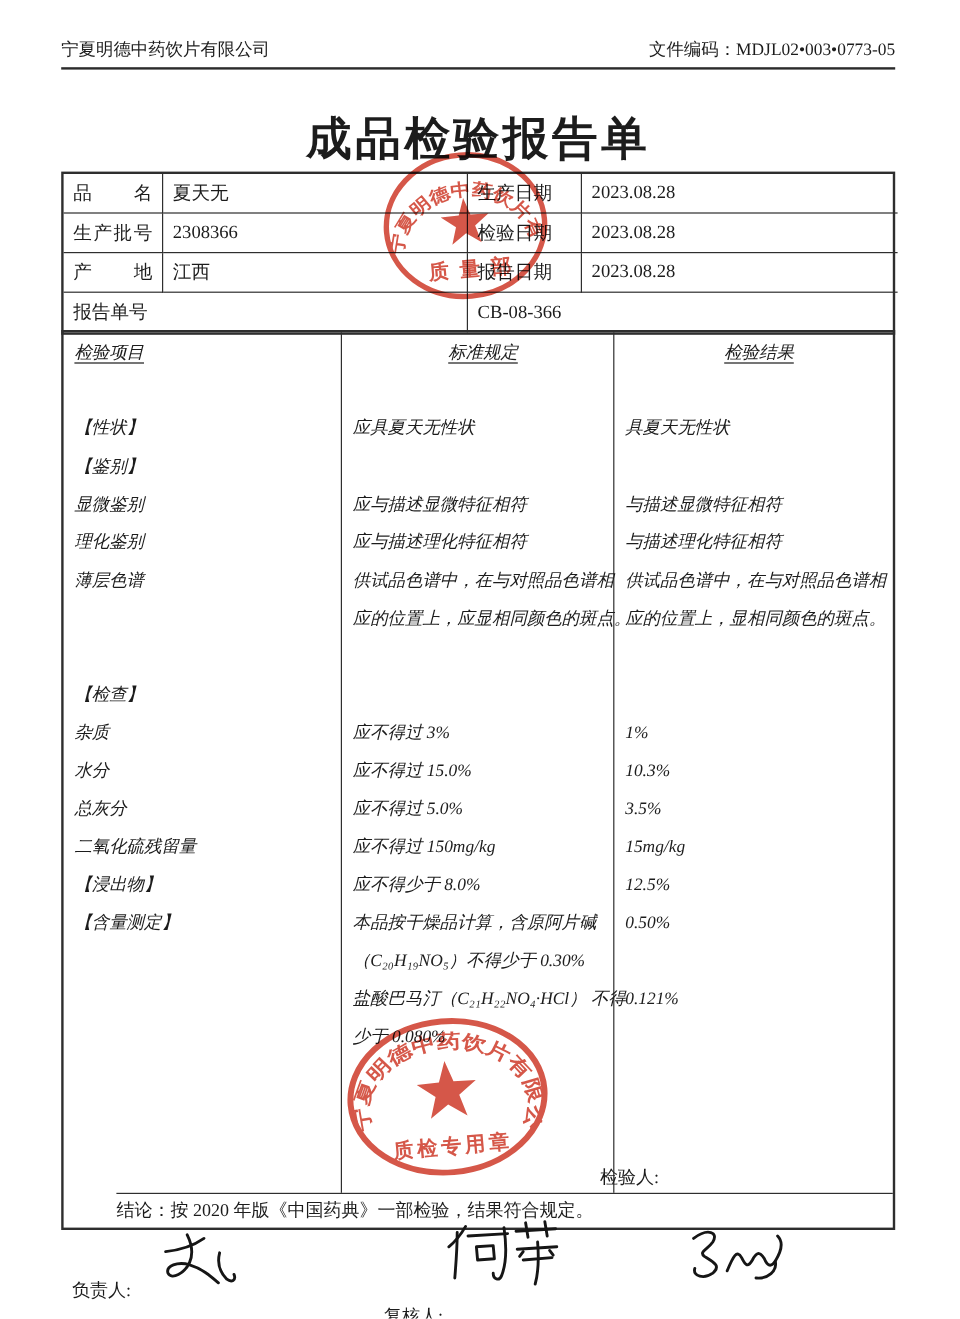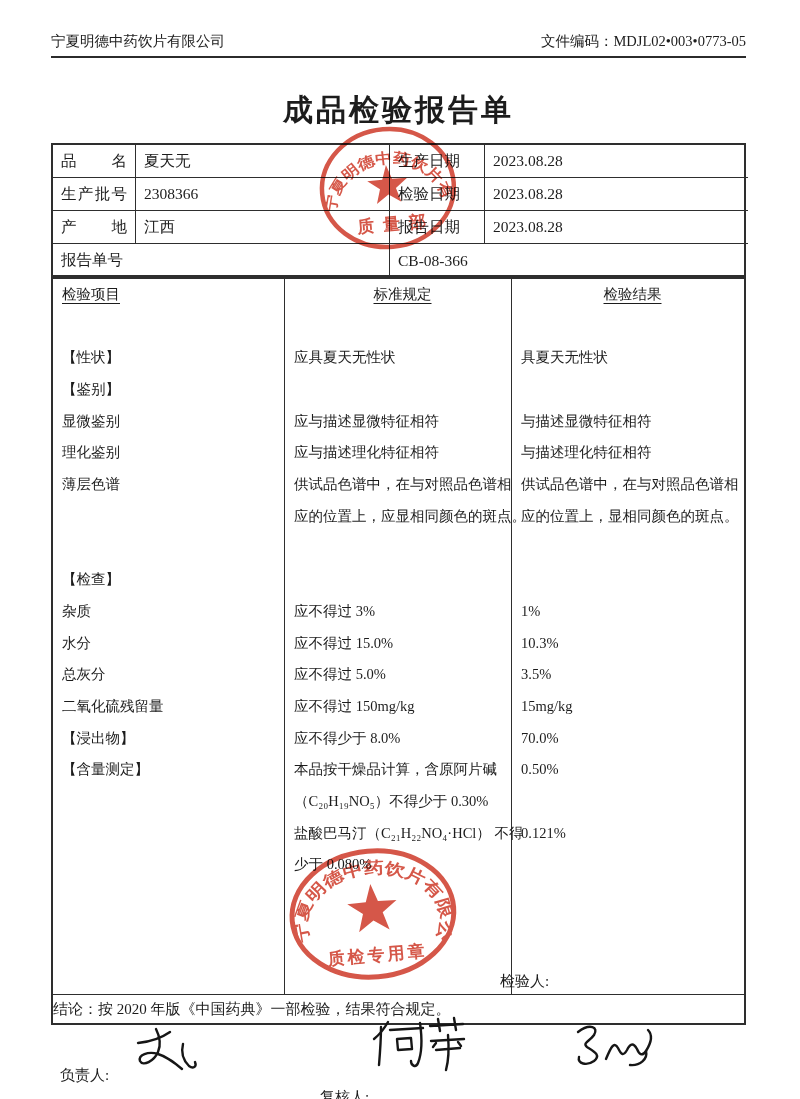--- a/index.html
+++ b/index.html
@@ -11,21 +11,21 @@
   
   .topbar{
     position:absolute;left:51px;top:26px;width:695px;height:30px;
     border-bottom:2px solid #2b2b2b;
     display:flex;justify-content:space-between;align-items:center;
     font-size:14.5px;
   }
   
   .title{
     position:absolute;left:51px;top:90px;width:695px;
-    text-align:center;font-size:30px;font-weight:bold;letter-spacing:3px;
+    text-align:center;font-size:38px;font-weight:bold;letter-spacing:3px;
   }
   
   .info-grid{
     position:absolute;left:51px;top:143px;width:695px;
     display:grid;grid-template-columns:83px 254px 95px 263px;
     grid-template-rows:33px 33px 33px 33px;
     border:2px solid #2e2e2e;box-sizing:border-box;
     font-size:15.5px;
   }
   .ig-cell{
@@ -44,28 +44,28 @@
     border:2px solid #2e2e2e;box-sizing:border-box;
     font-size:14.5px;
   }
   .cols{display:flex;height:717px;}
   .spec-col{box-sizing:border-box;padding-top:2px;}
   .spec-col.c1{width:234px;border-right:1px solid #2e2e2e;}
   .spec-col.c2{width:227px;border-right:1px solid #2e2e2e;}
   .spec-col.c3{width:234px;}
   .line{
     height:31.7px;line-height:31.7px;padding-left:9px;
-    white-space:nowrap;overflow:visible;
+    white-space:nowrap;overflow:visible;font-style:italic;
   }
   .line.hdr{text-align:center;}
   .line.hdr.left{text-align:left;}
   .line.hdr span{text-decoration:underline;text-underline-offset:4px;}
   .conclusion-row{
     border-top:1.5px solid #2e2e2e;height:28px;line-height:28px;
-    font-size:15px;white-space:nowrap;
+    font-size:15px;white-space:nowrap;margin-left:44px;
   }
   
   .stamp{position:absolute;mix-blend-mode:multiply;opacity:.88;}
   .stamp text{font-family:"Liberation Serif","DejaVu Serif",serif;font-weight:bold;}
   .stamp-top{left:316px;top:124px;transform:rotate(-5deg);}
   .stamp-bottom{left:286px;top:846px;transform:rotate(-5deg);}
   
   .sig-label{position:absolute;font-size:15px;white-space:nowrap;}
   .sig{position:absolute;}
   .sig path{fill:none;stroke:#161616;stroke-width:2.4;stroke-linecap:round;stroke-linejoin:round;}
@@ -160,21 +160,21 @@
           <div class="line">与描述显微特征相符</div>
           <div class="line">与描述理化特征相符</div>
           <div class="line">供试品色谱中，在与对照品色谱相</div>
           <div class="line">应的位置上，显相同颜色的斑点。</div>
           <div class="line"></div>
           <div class="line"></div>
           <div class="line">1%</div>
           <div class="line">10.3%</div>
           <div class="line">3.5%</div>
           <div class="line">15mg/kg</div>
-          <div class="line">70.0%</div>
+          <div class="line">12.5%</div>
           <div class="line">0.50%</div>
           <div class="line"></div>
           <div class="line">0.121%</div>
           <div class="line"></div>
         </div>
     </div>
     <div class="conclusion-row">结论：按 2020 年版《中国药典》一部检验，结果符合规定。</div>
   </div>
 
   <svg class="stamp stamp-top" width="144" height="130" viewBox="0 0 144 130">

